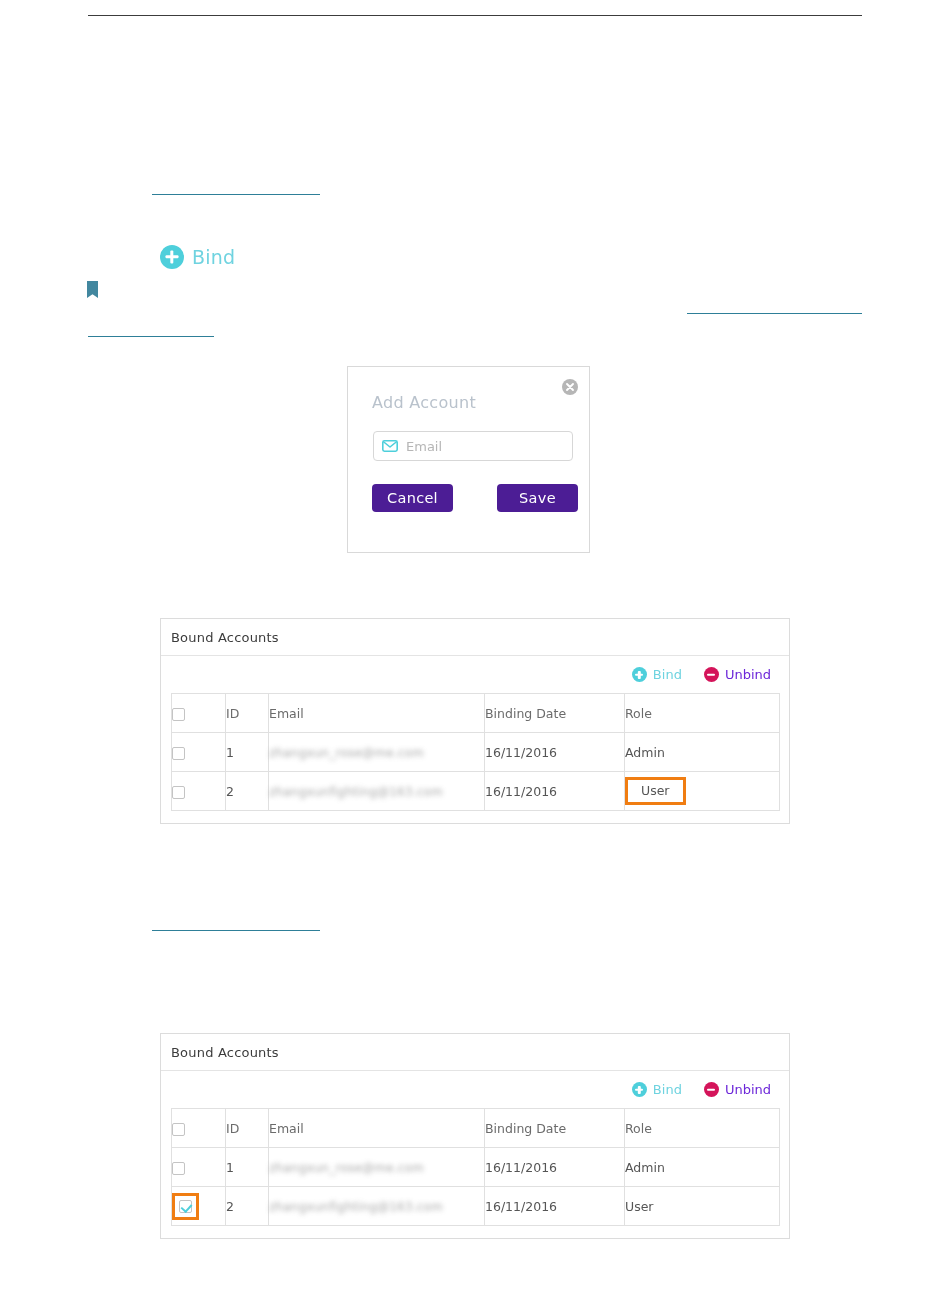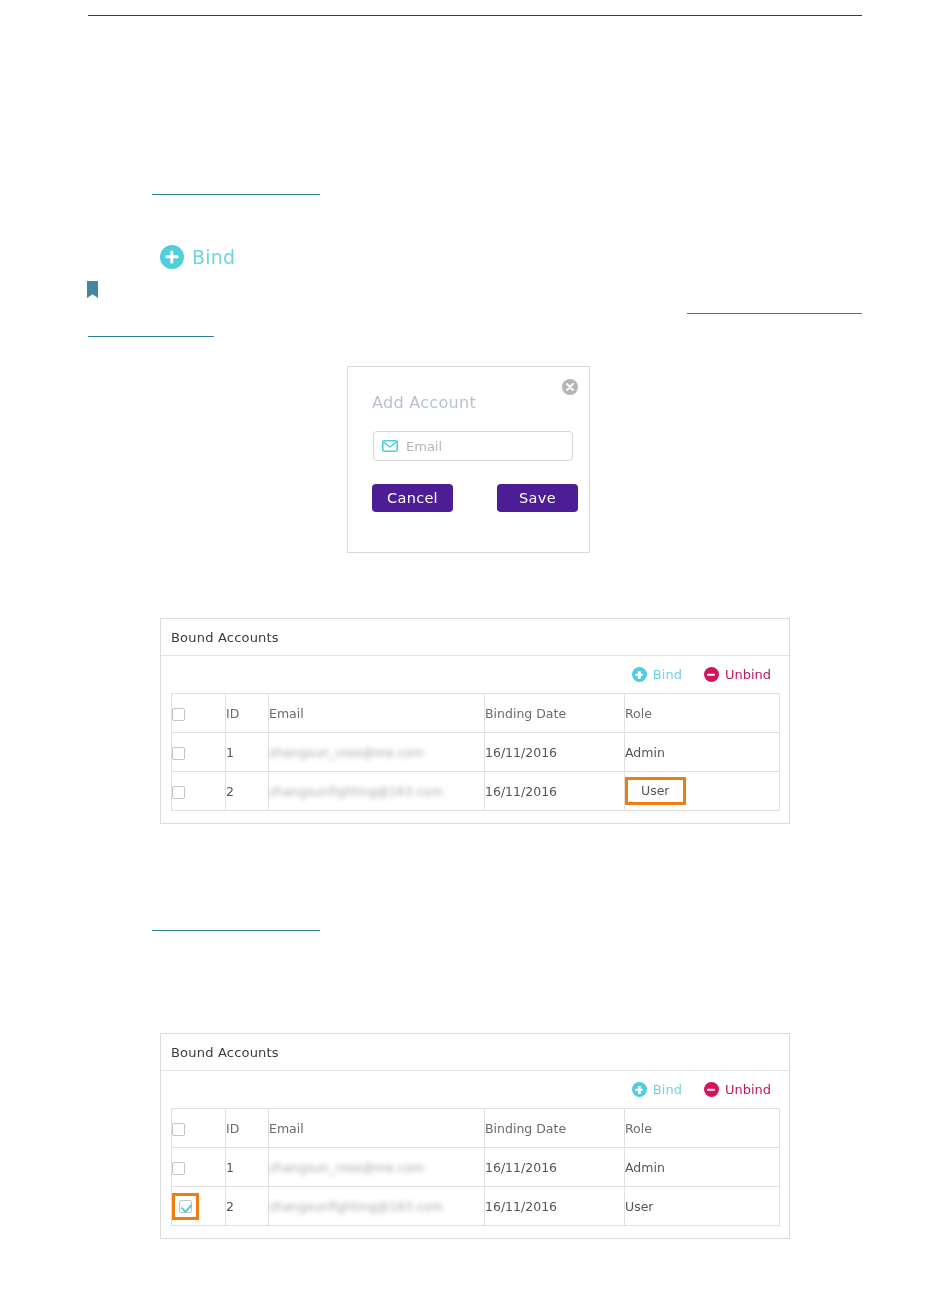--- a/index.html
+++ b/index.html
@@ -167,21 +167,21 @@
     content: "";
     position: absolute;
     left: 50%; top: 50%;
     transform: translate(-50%, -50%);
     width: 8px; height: 2.4px;
     background: #ffffff;
     border-radius: 1px;
   }
   .tb-item .lbl { font-size: 13px; }
   .tb-item.bind .lbl   { color: #6fd3e0; }
-  .tb-item.unbind .lbl { color: #be185d; }
+  .tb-item.unbind .lbl { color: #6d28d9; }
 
   
   table.accts {
     border-collapse: collapse;
     margin: 0 10px 12px 10px;
     width: 608px;
     table-layout: fixed;
   }
   table.accts th, table.accts td {
     border: 1px solid #e0e0e0;

